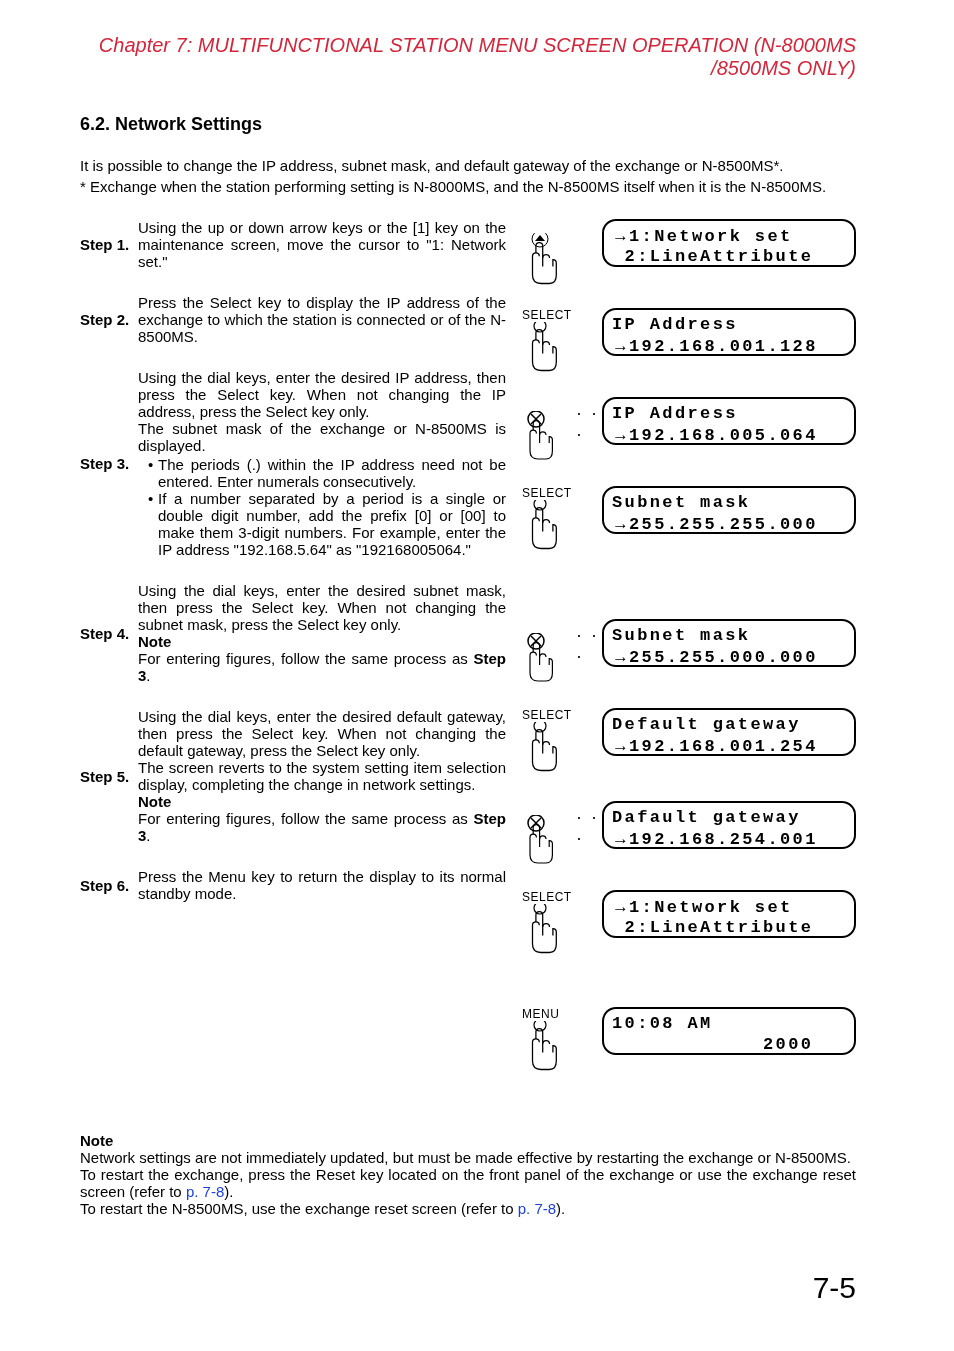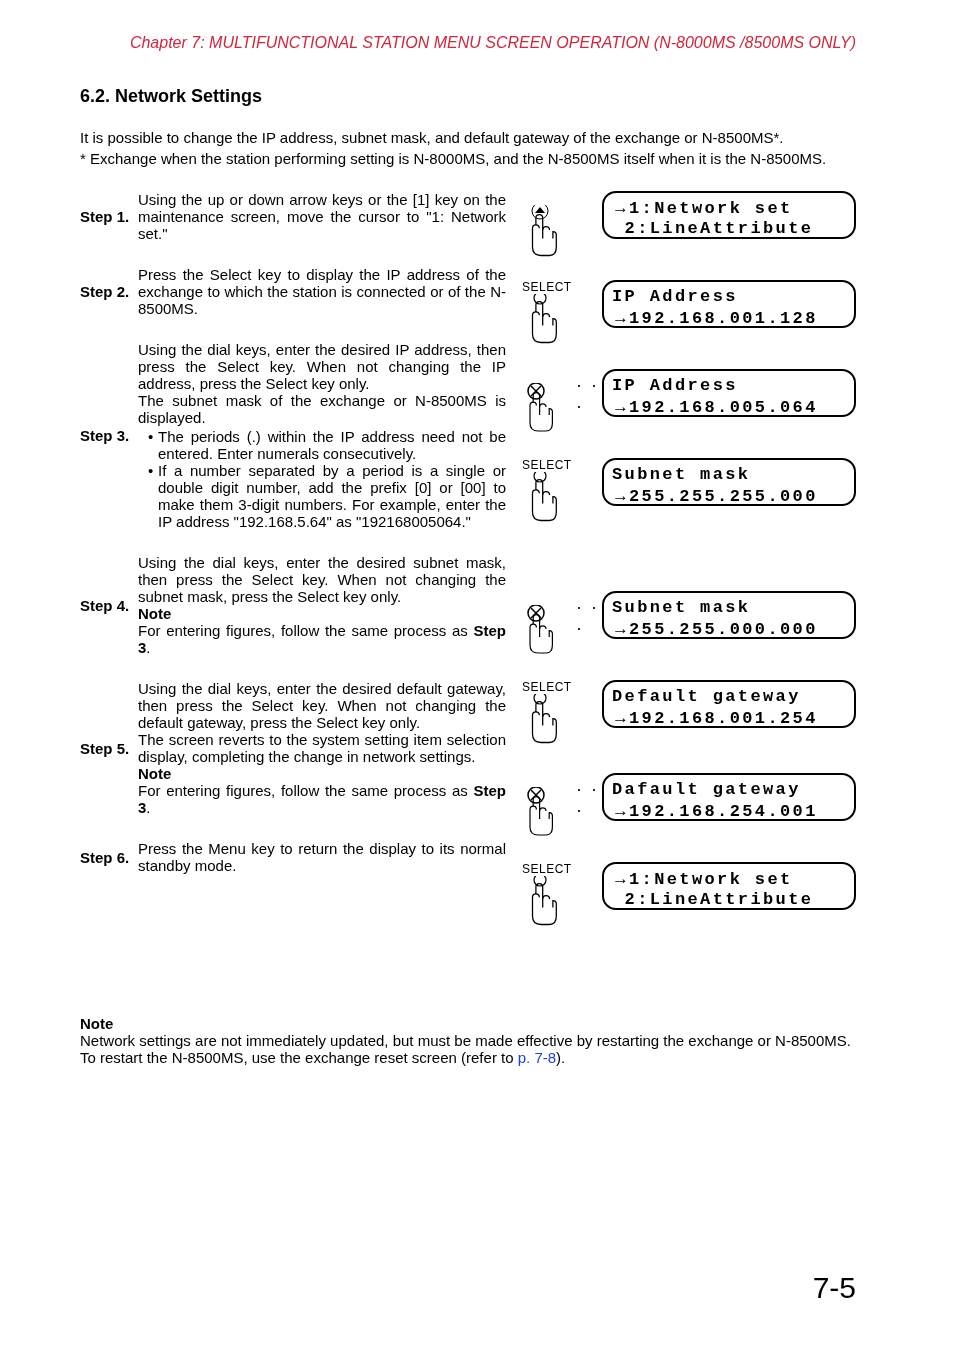--- a/index.html
+++ b/index.html
@@ -16,21 +16,21 @@
   .page {
     position: relative;
     width: 954px;
     height: 1351px;
     padding: 34px 98px 0 80px;
     box-sizing: border-box;
   }
   .header {
     color: #d4253b;
     font-style: italic;
-    font-size: 16px;
+    font-size: 20px;
     text-align: right;
     margin-bottom: 34px;
   }
   .section-title {
     font-weight: bold;
     font-size: 18px;
     margin-bottom: 22px;
   }
   .intro p { margin: 0 0 4px 0; text-align: justify; }
   .intro { margin-bottom: 24px; }
@@ -289,24 +289,34 @@
           <div class="icon-label">SELECT</div>
           <svg class="hand-svg">
               <use href="#icon-press"></use>
             </svg>
         </div>
         <div class="lcd"><div class="lcd-line"><span class="arrow">→</span>1:Network set</div><div class="lcd-line"> 2:LineAttribute</div></div>
       </div>
 
       <div style="height:28px;"></div>
 
+      <div class="diag-row">
+        <div class="icon-col">
+          <div class="icon-label">MENU</div>
+          <svg class="hand-svg">
+              <use href="#icon-press"></use>
+            </svg>
+        </div>
+        <div class="lcd"><div class="lcd-line">10:08 AM</div><div class="lcd-line">            2000</div></div>
+      </div>
 
     </div>
   </div>
 
   <div class="bottom-note">
     <span class="note-label">Note</span>
     <p>Network settings are not immediately updated, but must be made effective by restarting the exchange or N-8500MS.</p>
+    <p><span>To restart the exchange, press the Reset key located on the front panel of the exchange or use the exchange reset screen (refer to </span><a class="link">p. 7-8</a><span>).</span></p>
     <p><span>To restart the N-8500MS, use the exchange reset screen (refer to </span><a class="link">p. 7-8</a><span>).</span></p>
   </div>
 
   <div class="page-num">7-5</div>
 </div>
 
 </body></html>

